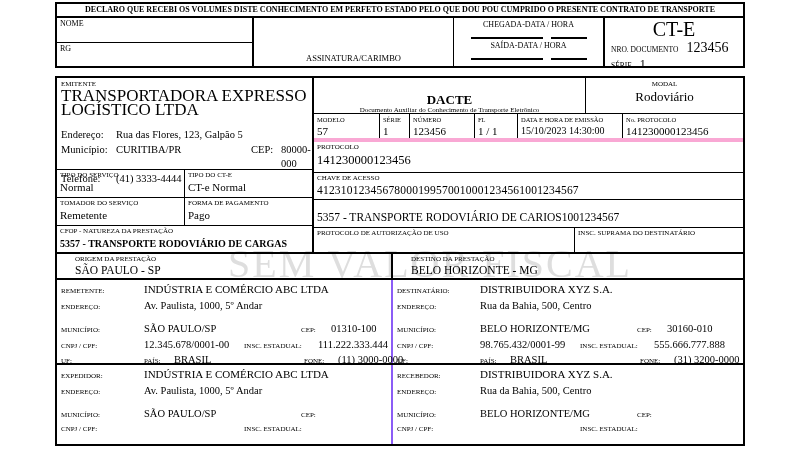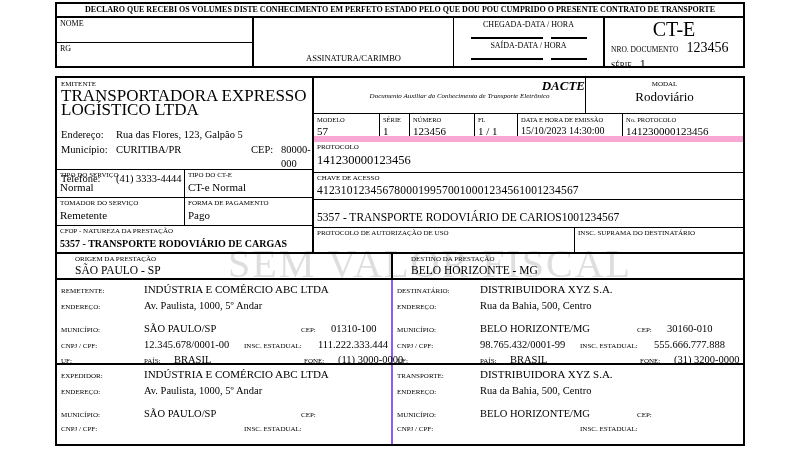--- a/index.html
+++ b/index.html
@@ -46,27 +46,27 @@
   .elab-cep { width:30px; flex:none; }
 
   .tipo-row { display:flex; height:28px; border-bottom:1px solid #000; }
   .tipo-cell { width:128px; border-right:1px solid #000; padding:1px 3px; }
   .tipo-cell:last-child { width:auto; flex:1; border-right:none; }
   .tipo-val { font-size:11px; line-height:15px; }
   .cfop-cell { flex:1; padding:1px 3px; }
   .cfop-val { font-size:10px; line-height:15px;font-weight:bold; }
 
   .dacte-row { display:flex; height:36px; border-bottom:1px solid #000; }
-  .dacte-title-cell { width:272px; border-right:1px solid #000; text-align:right; padding-top:1px;font-style:italic; }
+  .dacte-title-cell { width:272px; border-right:1px solid #000; text-align:center; padding-top:15px; }
   .dacte-title { font-size:13px; font-weight:bold; line-height:13px; }
   .dacte-sub { font-size:7px; line-height:8px; width:200px; margin:0 auto; }
   .modal-cell { flex:1; text-align:center; padding-top:2px; }
   .modal-val { font-size:13px; line-height:15px; }
 
-  .modelo-row { display:flex; height:28px; border-bottom:6px solid #f9a8d4; }
+  .modelo-row { display:flex; height:28px; border-bottom:4px solid #f9a8d4; }
   .m-cell { border-right:1px solid #000; padding:1px 3px; overflow:hidden; }
   .m-cell:last-child { border-right:none; flex:1; }
   .m-lab { font-size:6.5px; line-height:9px; white-space:nowrap; }
   .m-val { font-size:11px; line-height:14px; white-space:nowrap; }
   .w-modelo{width:66px;} .w-serie{width:30px;} .w-numero{width:65px;} .w-fl{width:43px;} .w-data{width:105px;}
   .m-val-small { font-size:10px; }
 
   .protocolo-row { height:31px; border-bottom:1px solid #000; padding:1px 3px; }
   .proto-val { font-size:12.5px; line-height:16px; }
   .chave-row { height:27px; border-bottom:1px solid #000; padding:1px 3px; }
@@ -345,21 +345,21 @@
           <div class="pl">
               <span class="plab plab-main">CNPJ / CPF:</span>
               <span class="pval pv-cnpj"></span>
               <span class="plab plab-ie">INSC. ESTADUAL:</span>
               <span class="pval"></span>
             </div>
 
         </div>
         <div class="party">
           <div class="pl">
-              <span class="plab plab-main">TRANSPORTE:</span>
+              <span class="plab plab-main">RECEBEDOR:</span>
               <span class="pval pname">DISTRIBUIDORA XYZ S.A.</span>
             </div>
           <div class="pl">
               <span class="plab plab-main">ENDEREÇO:</span>
               <span class="pval">Rua da Bahia, 500, Centro</span>
             </div>
           <div class="pgap"></div>
           <div class="pl">
               <span class="plab plab-main">MUNICÍPIO:</span>
               <span class="pval pv-mun">BELO HORIZONTE/MG</span>

